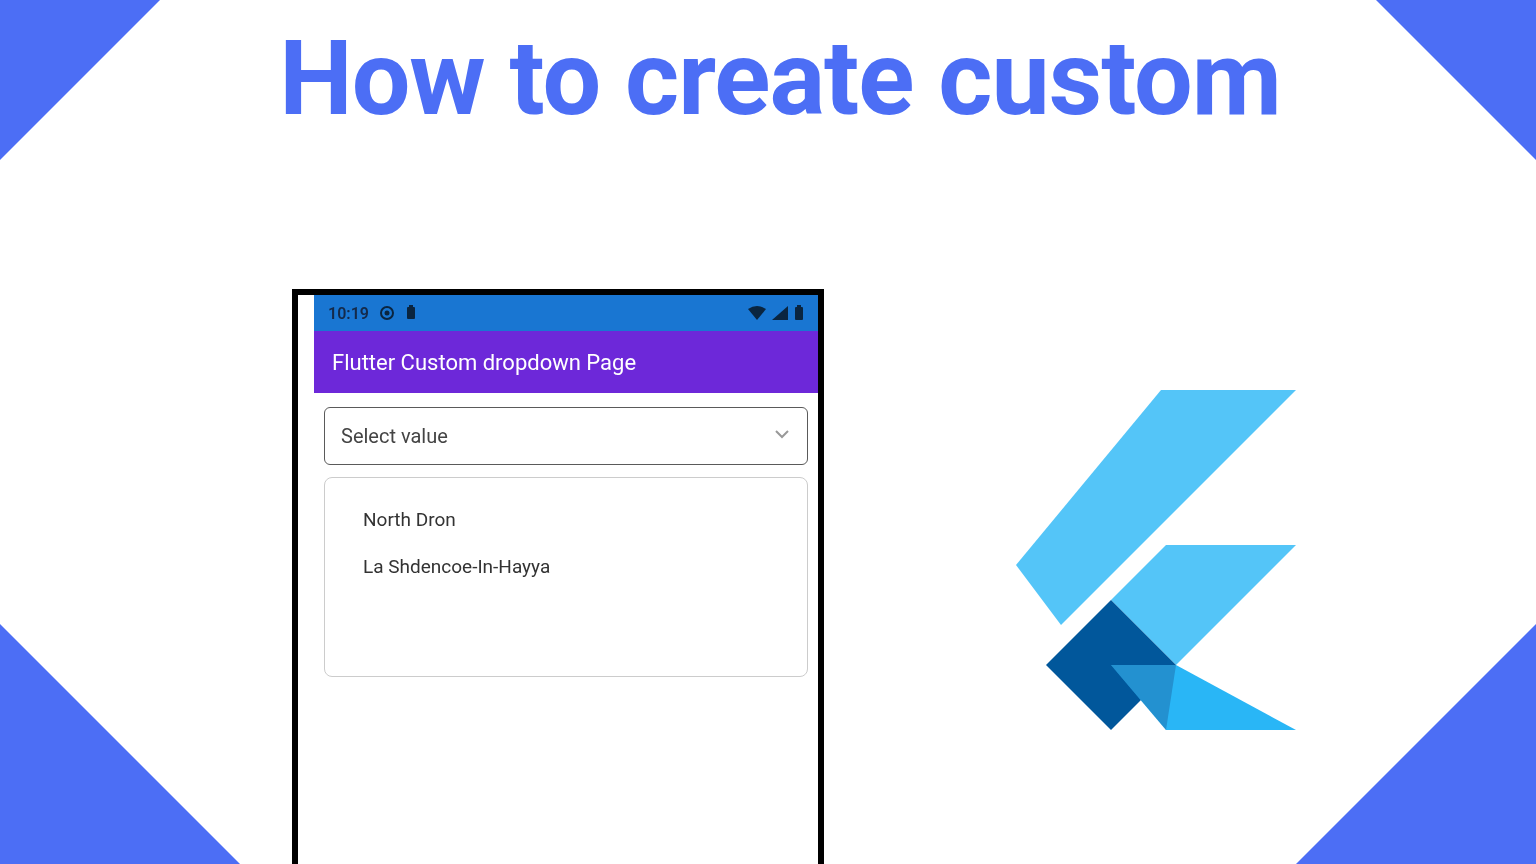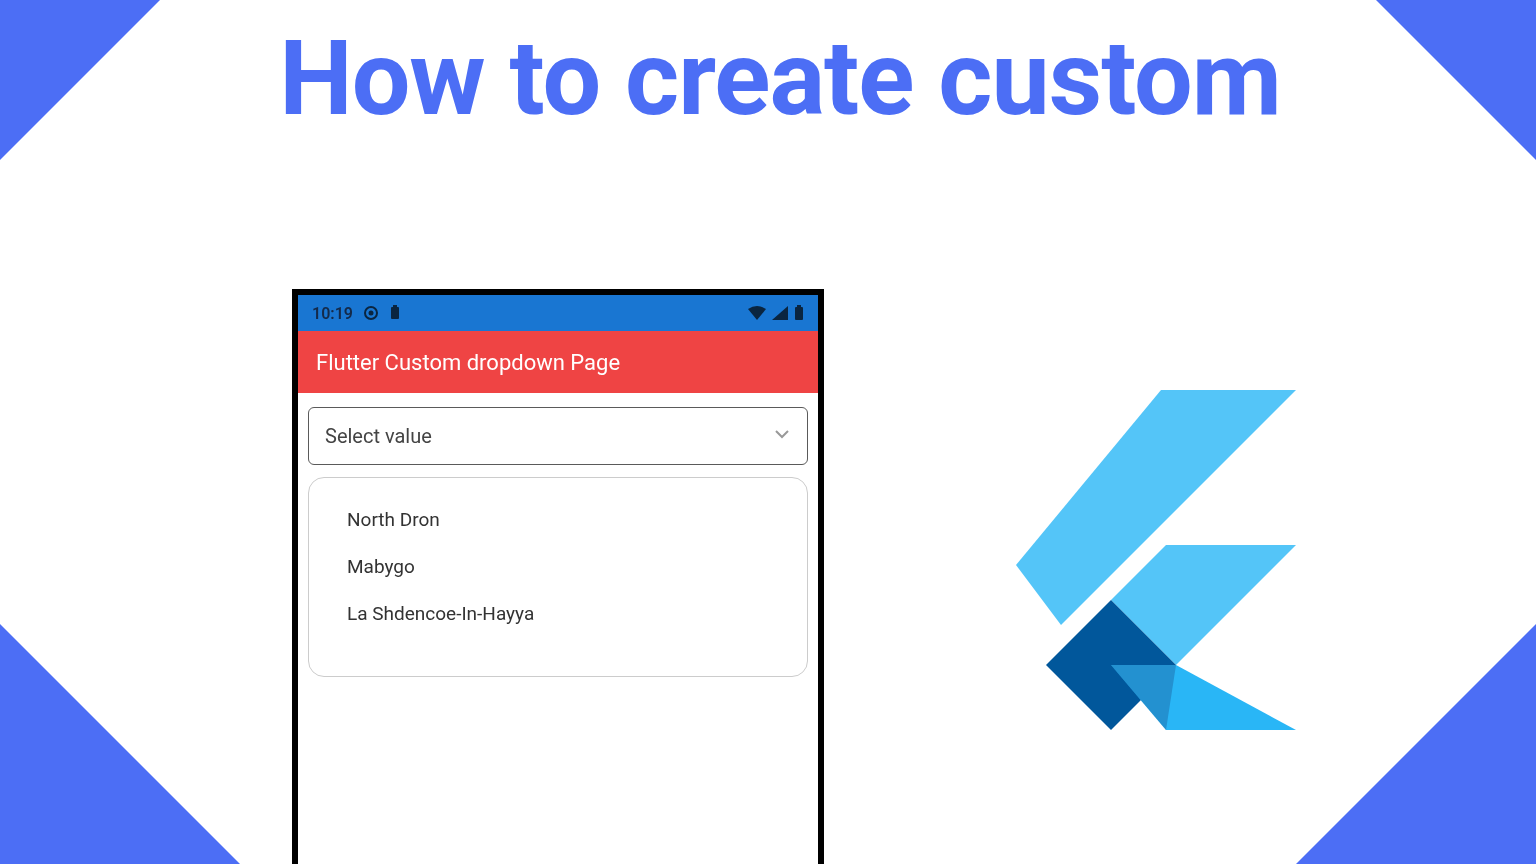--- a/index.html
+++ b/index.html
@@ -43,39 +43,40 @@
       background: #000;
       overflow: hidden;
     }
     .phone-inner {
       position: absolute;
       top: 6px;
       left: 6px;
       right: 6px;
       bottom: 0;
       background: #fff;
+      padding-left: 16px;
     }
     .status-bar {
       height: 36px;
       background: #1976d2;
       display: flex;
       align-items: center;
       justify-content: space-between;
       padding: 0 14px;
       color: #0a2540;
       font-size: 16px;
       font-weight: 600;
     }
     .status-left { display: flex; align-items: center; gap: 10px; color: #142a4a; }
     .status-right { display: flex; align-items: center; gap: 6px; color: #142a4a; }
     .status-icon { display: inline-flex; }
 
     .app-bar {
       height: 62px;
-      background: #ef4444;
+      background: #6d28d9;
       display: flex;
       align-items: center;
       padding: 0 18px;
       color: #fff;
       font-size: 22px;
       font-weight: 400;
     }
 
     .content {
       padding: 14px 10px;
@@ -91,21 +92,21 @@
       padding: 0 16px;
       font-size: 20px;
       color: #444;
       background: #fff;
       text-align: center;
     }
 
     .dropdown-panel {
       margin-top: 12px;
       border: 1px solid #ccc;
-      border-radius: 16px;
+      border-radius: 8px;
       padding: 18px 0 0 0;
       height: 200px;
       overflow: hidden;
       background: #fff;
     }
     .dropdown-item {
       padding: 12px 38px;
       font-size: 19px;
       color: #333;
     }
@@ -181,21 +182,20 @@
         <span>Select value</span>
         <span>
           <svg width="18" height="18" viewBox="0 0 18 18">
               <path d="M3 6 L9 12 L15 6" fill="none" stroke="#999" stroke-width="2"></path>
             </svg>
         </span>
       </div>
 
       <div class="dropdown-panel">
         <div class="dropdown-item">North Dron</div>
-        <div class="dropdown-item">Mabygo</div>
         <div class="dropdown-item">La Shdencoe-In-Hayya</div>
       </div>
     </div>
 
   </div>
 </div>
 
 <div class="flutter-logo">
   <svg width="280" height="340" viewBox="0 0 280 340">
     <polygon points="145,0 280,0 45,235 0,175" fill="#54c5f8"></polygon>

